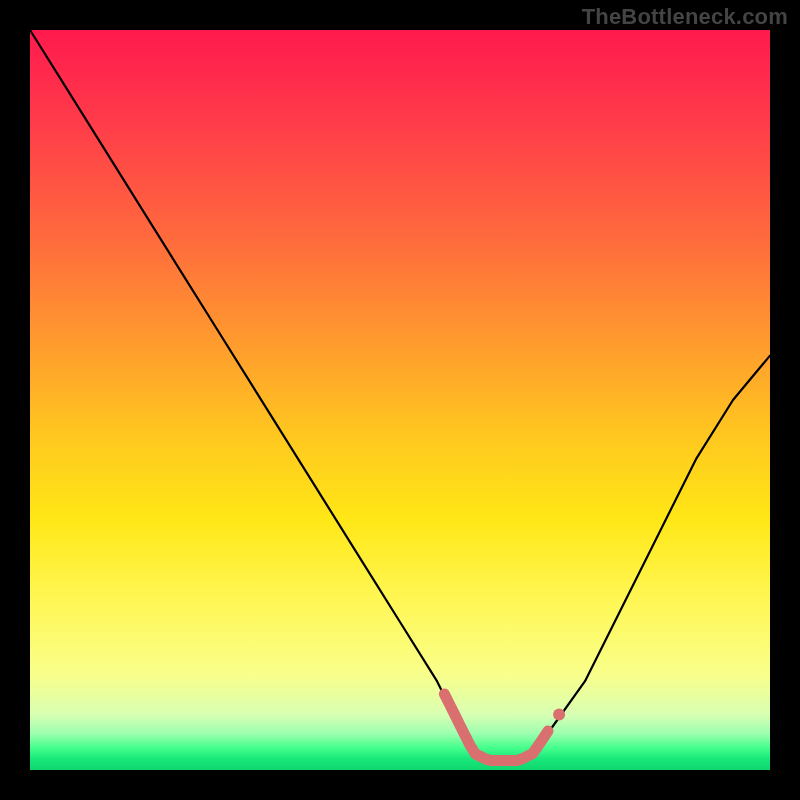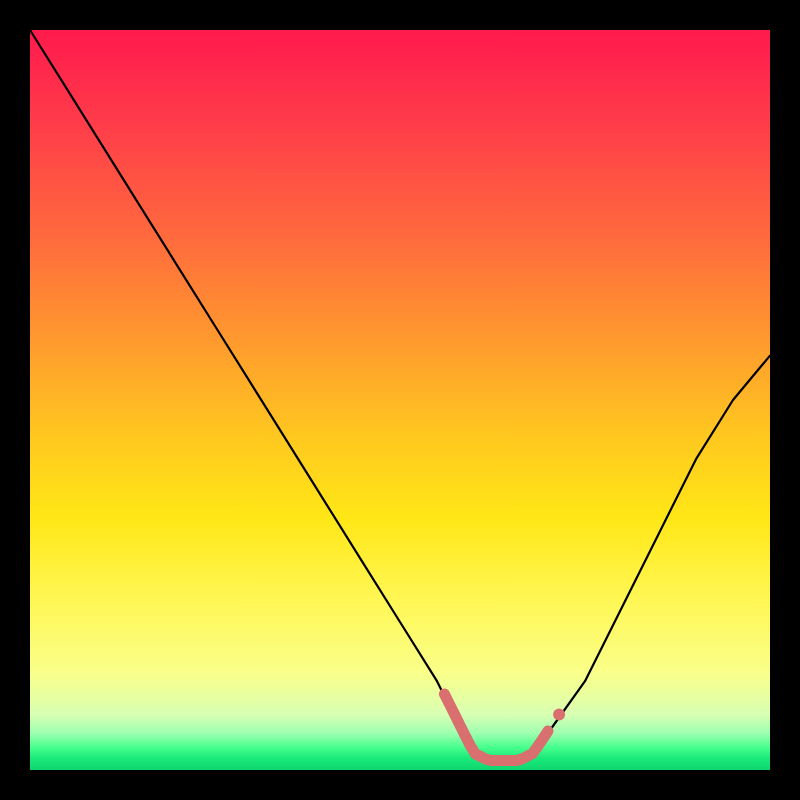--- a/index.html
+++ b/index.html
@@ -57,20 +57,21 @@
     top: 0;
     width: 740px;
     height: 740px;
     overflow: visible;
   }
 </style>
 </head>
 <body>
 
 <div class="frame">
+  <div class="watermark">TheBottleneck.com</div>
 
   <div class="plot-area">
     <svg class="curve" viewBox="0 0 740 740" preserveAspectRatio="none">
 
       <path d="M0.0 0.0 L37.0 59.2 L74.0 118.4 L111.0 177.6 L148.0 236.8 L185.0 296.0 L222.0 355.2 L259.0 414.4 L296.0 473.6 L333.0 532.8 L370.0 592.0 L407.0 651.2 L429.2 695.6 L444.0 725.2 L458.8 732.6 L473.6 732.6 L488.4 732.6 L503.2 725.2 L518.0 703.0 L555.0 651.2 L592.0 577.2 L629.0 503.2 L666.0 429.2 L703.0 370.0 L740.0 325.6" fill="none" stroke="#000" stroke-width="2.2" stroke-linecap="round" stroke-linejoin="round"></path>
 
       <path d="M414.4 664.0 L419.6 674.4 L424.8 684.7 L429.9 695.1 L435.1 705.4 L440.3 715.8 L445.5 723.9 L450.7 726.5 L455.8 729.1 L461.0 730.6 L466.2 730.6 L471.4 730.6 L476.6 730.6 L481.7 730.6 L486.9 730.6 L492.1 728.8 L497.3 726.2 L502.5 723.6 L507.6 716.5 L512.8 708.8 L518.0 701.0" fill="none" stroke="#d9706f" stroke-width="11" stroke-linecap="round"></path>
 
       <circle cx="529.1" cy="684.5" r="6" fill="#d9706f"></circle>
     </svg>

